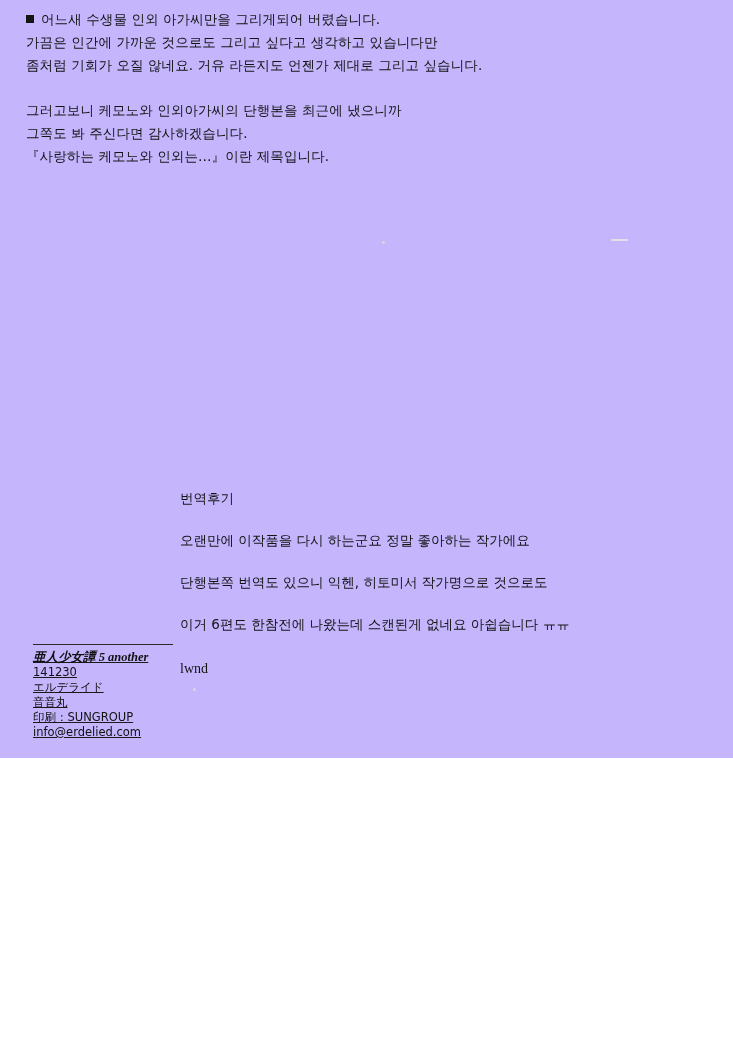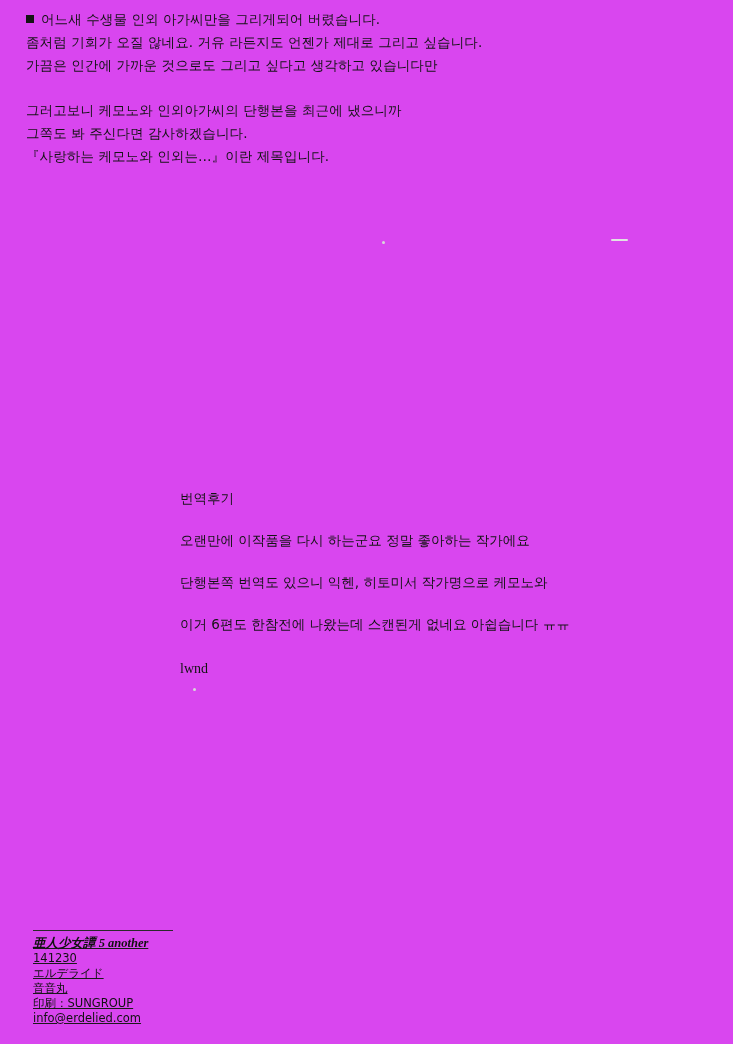--- a/index.html
+++ b/index.html
@@ -11,22 +11,22 @@
     height: 1050px;
     background: #ffffff;
     font-family: "DejaVu Sans", "Liberation Sans", sans-serif;
     color: #1a1a1a;
     position: relative;
     overflow: hidden;
   }
   .page {
     position: relative;
     width: 733px;
-    height: 1044px;
-    background: #d946ef;
+    height: 758px;
+    background: #c4b5fd;
   }
 
   
   .top-note {
     position: absolute;
     left: 26px;
     top: 8px;
     width: 560px;
   }
   .top-note .line {
@@ -125,36 +125,36 @@
 </head>
 <body>
 
 <div class="page">
 
   <div class="top-note">
     <div class="bullet-line">
       <span class="square-bullet"></span>
       <span class="line">어느새 수생물 인외 아가씨만을 그리게되어 버렸습니다.</span>
     </div>
+    <div class="line">가끔은 인간에 가까운 것으로도 그리고 싶다고 생각하고 있습니다만</div>
     <div class="line">좀처럼 기회가 오질 않네요. 거유 라든지도 언젠가 제대로 그리고 싶습니다.</div>
-    <div class="line">가끔은 인간에 가까운 것으로도 그리고 싶다고 생각하고 있습니다만</div>
     <div class="gap-block"></div>
     <div class="line">그러고보니 케모노와 인외아가씨의 단행본을 최근에 냈으니까</div>
     <div class="line">그쪽도 봐 주신다면 감사하겠습니다.</div>
     <div class="line">『사랑하는 케모노와 인외는…』이란 제목입니다.</div>
   </div>
 
   <div class="speck s1"></div>
   <div class="speck s2"></div>
   <div class="speck s3"></div>
 
   <div class="mid-note">
     <div class="heading">번역후기</div>
     <div class="line">오랜만에 이작품을 다시 하는군요 정말 좋아하는 작가에요</div>
-    <div class="line">단행본쪽 번역도 있으니 익헨, 히토미서 작가명으로 케모노와</div>
+    <div class="line">단행본쪽 번역도 있으니 익헨, 히토미서 작가명으로 것으로도</div>
     <div class="line">이거 6편도 한참전에 나왔는데 스캔된게 없네요 아쉽습니다 ㅠㅠ</div>
     <div class="sign">lwnd</div>
   </div>
 
   <div class="colophon">
     <div class="rule"></div>
     <div class="title">亜人少女譚 5 another</div>
     <div class="row">141230</div>
     <div class="row jp">エルデライド</div>
     <div class="row jp">音音丸</div>

